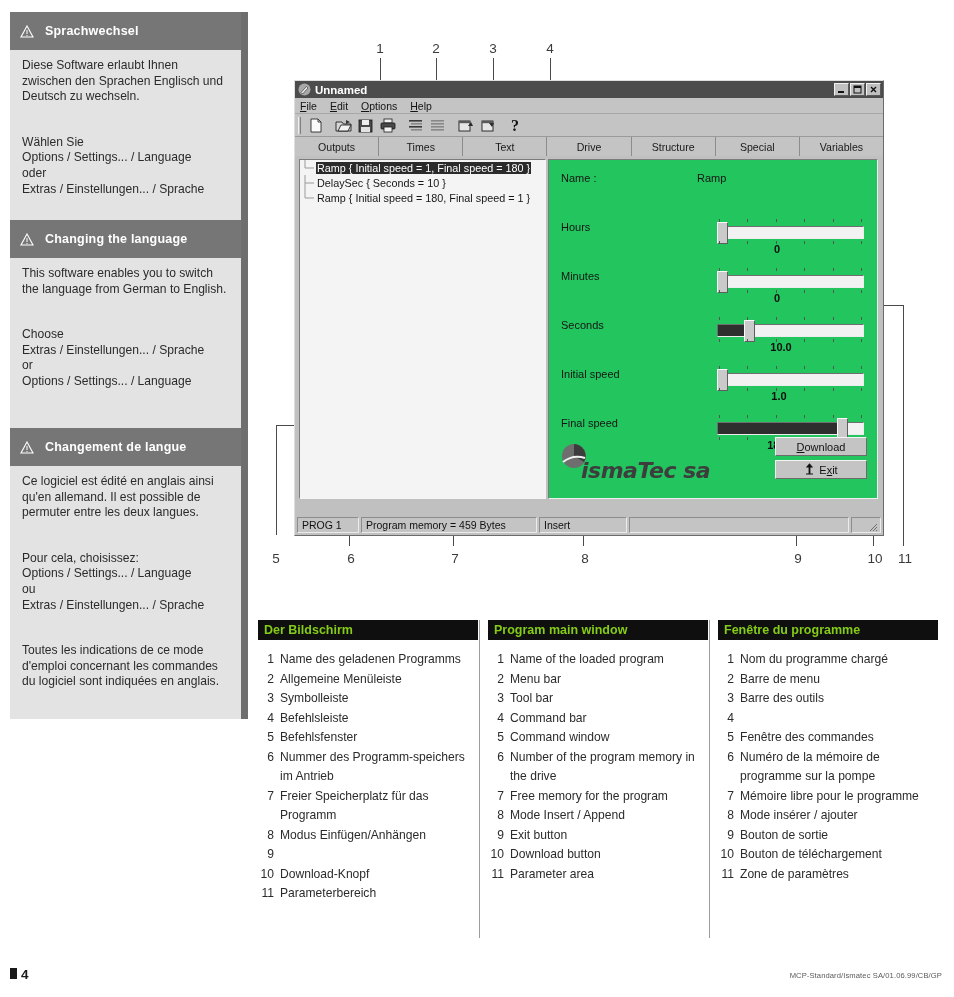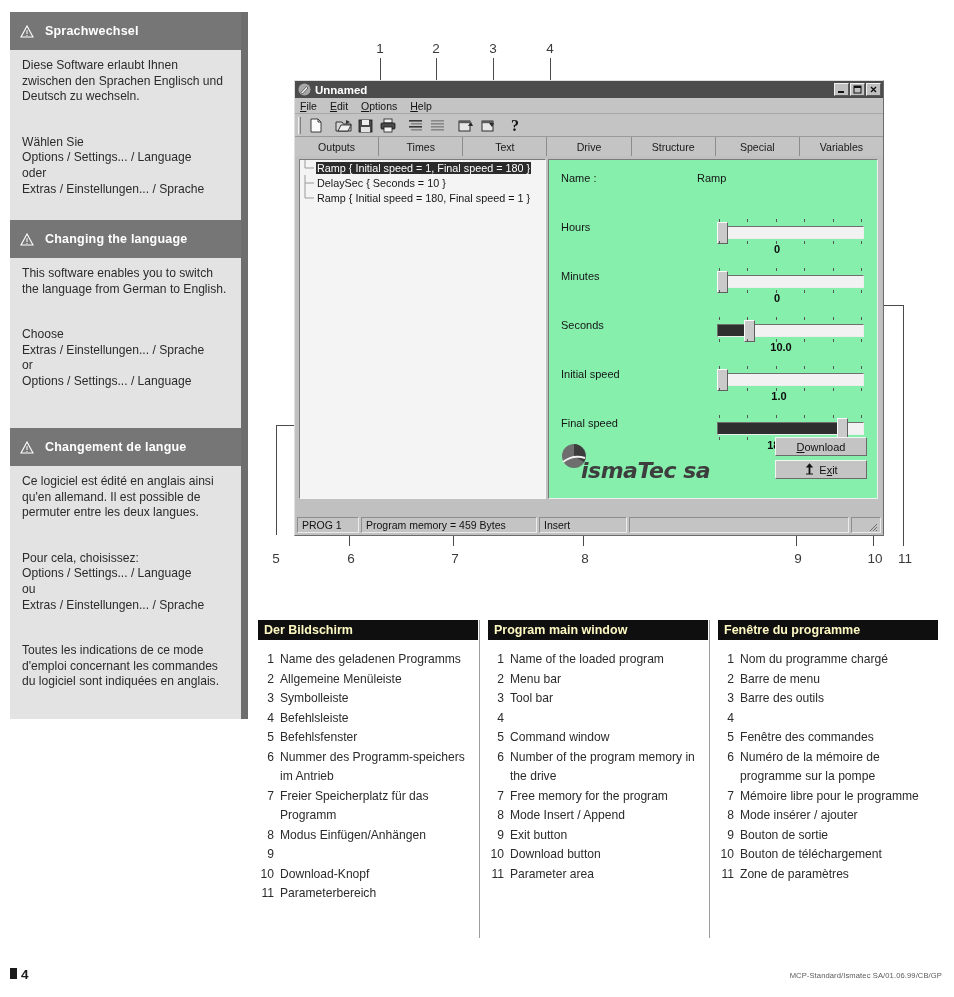--- a/index.html
+++ b/index.html
@@ -209,21 +209,21 @@
   .tree-row .txt { padding: 0 1px; }
   .tree-row.selected .txt {
     background: #2b2b2b;
     color: #ffffff;
   }
 
   
   #paramarea {
     width: 330px;
     margin: 3px 4px 0 0;
-    background: #86efac;
+    background: #22c55e;
     border-top: 1px solid #7c7c7c;
     border-left: 1px solid #7c7c7c;
     border-right: 1px solid #efefef;
     border-bottom: 1px solid #efefef;
     position: relative;
     height: 340px;
   }
   .prow {
     position: absolute;
     left: 0; width: 100%;
@@ -365,21 +365,21 @@
   .legend {
     position: absolute;
     top: 620px;
     width: 220px;
   }
   #legend-de { left: 258px; }
   #legend-en { left: 488px; }
   #legend-fr { left: 718px; }
   .legend-head {
     background: #0f0f0f;
-    color: #fef9c3;
+    color: #84cc16;
     height: 20px;
     display: flex; align-items: center;
     padding-left: 6px;
     font-size: 12.5px;
     font-weight: bold;
   }
   .legend-list {
     margin: 0; padding: 10px 0 0 0;
     list-style: none;
     font-size: 12.1px;
@@ -915,20 +915,21 @@
     <li>
         <span class="n">2</span>
         <span class="t">Menu bar</span>
       </li>
     <li>
         <span class="n">3</span>
         <span class="t">Tool bar</span>
       </li>
     <li>
         <span class="n">4</span>
+        <span class="t">Command bar</span>
       </li>
     <li>
         <span class="n">5</span>
         <span class="t">Command window</span>
       </li>
     <li>
         <span class="n">6</span>
         <span class="t">Number of the program memory in the drive</span>
       </li>
     <li>

